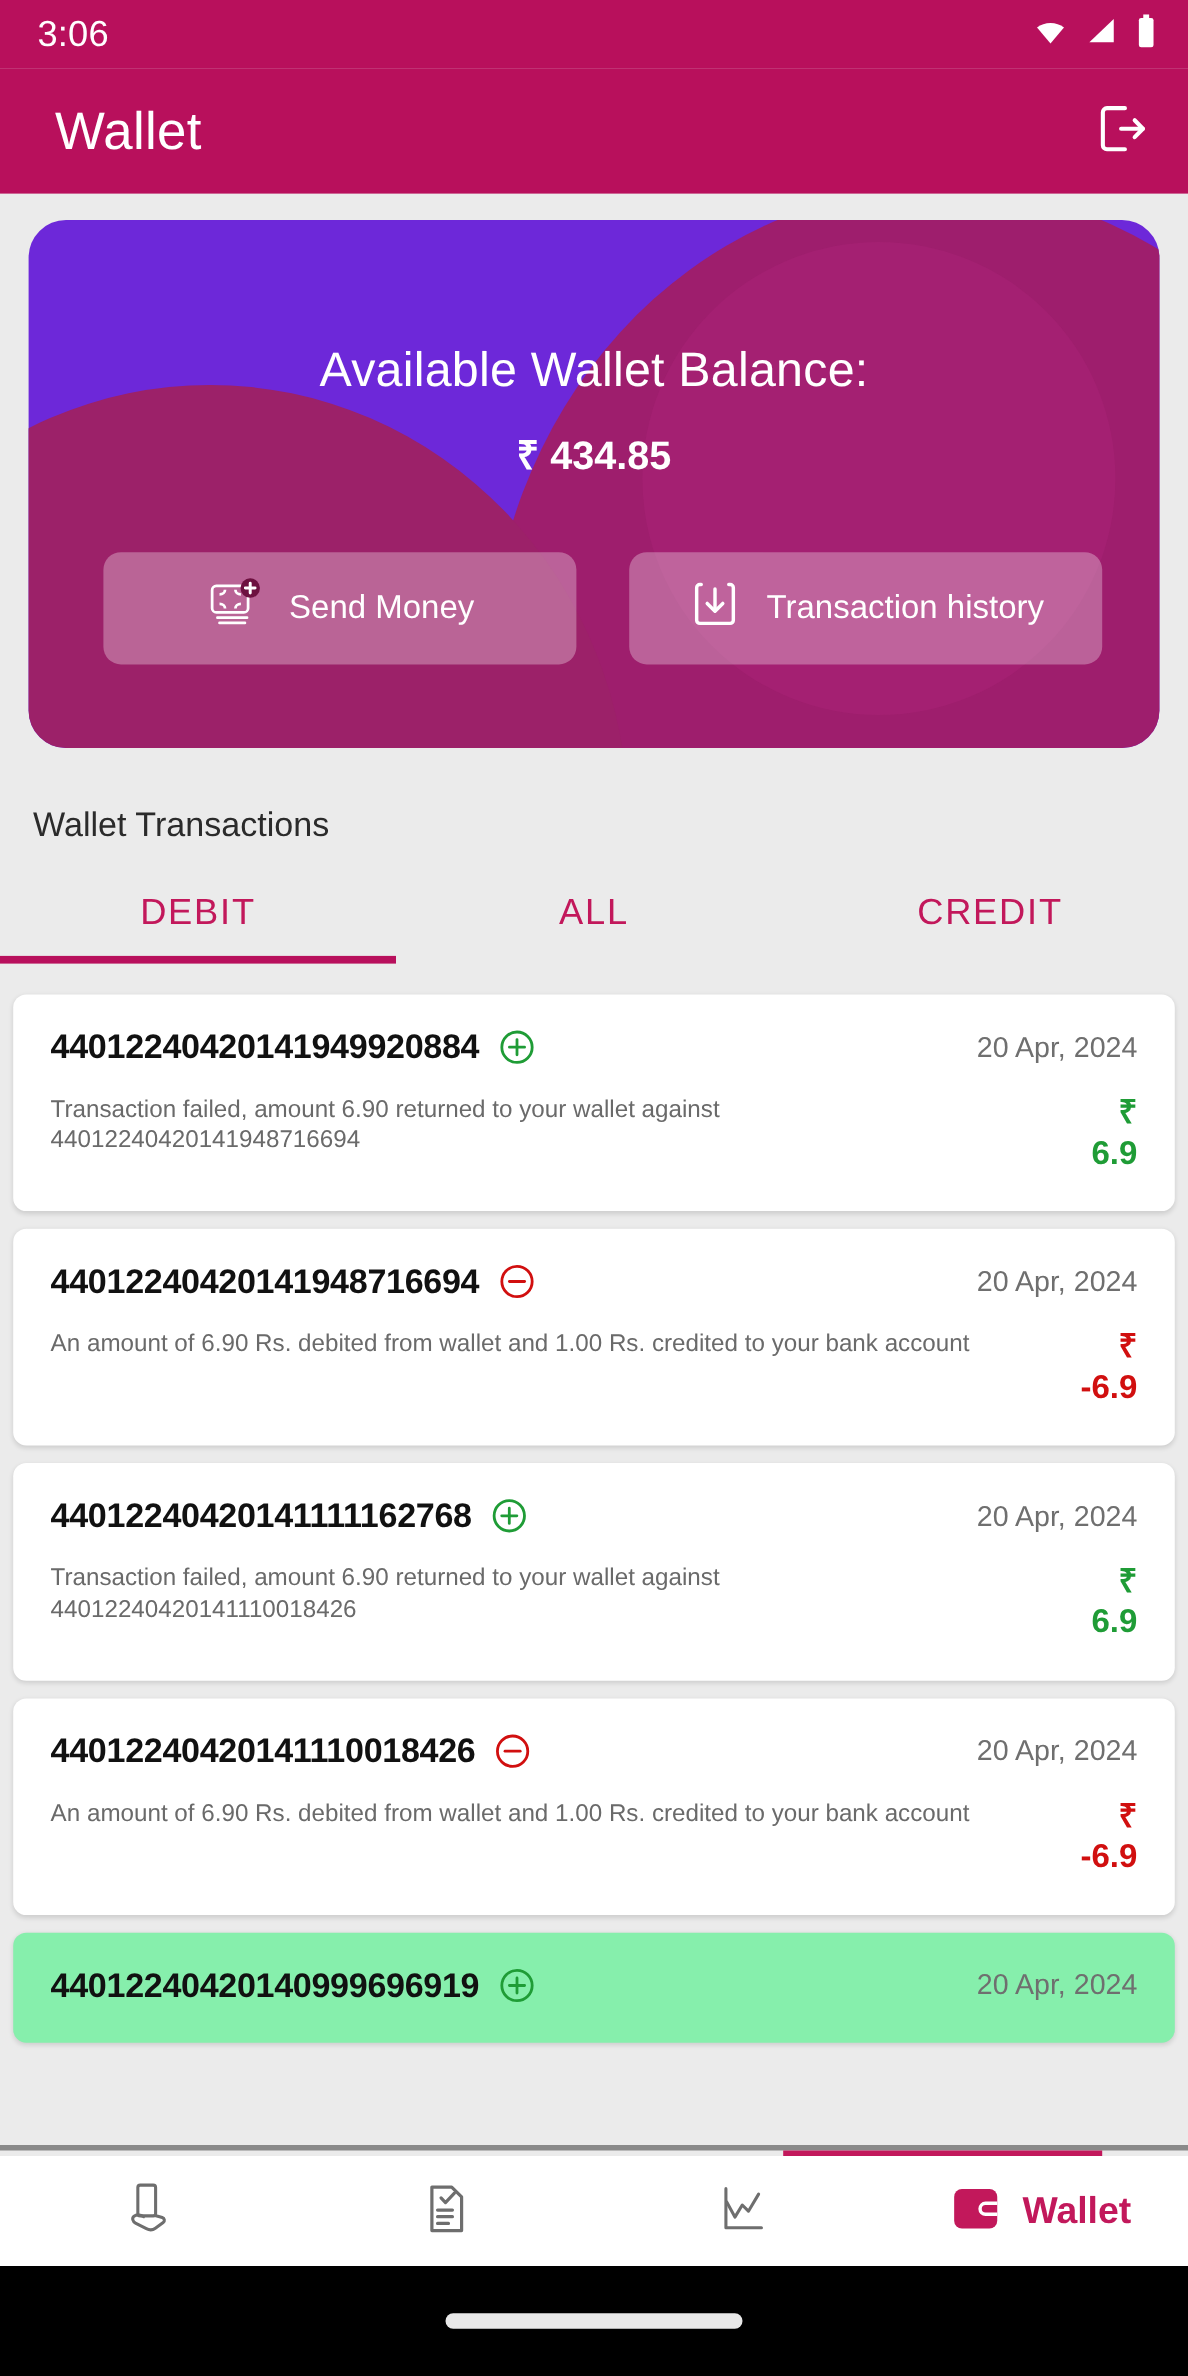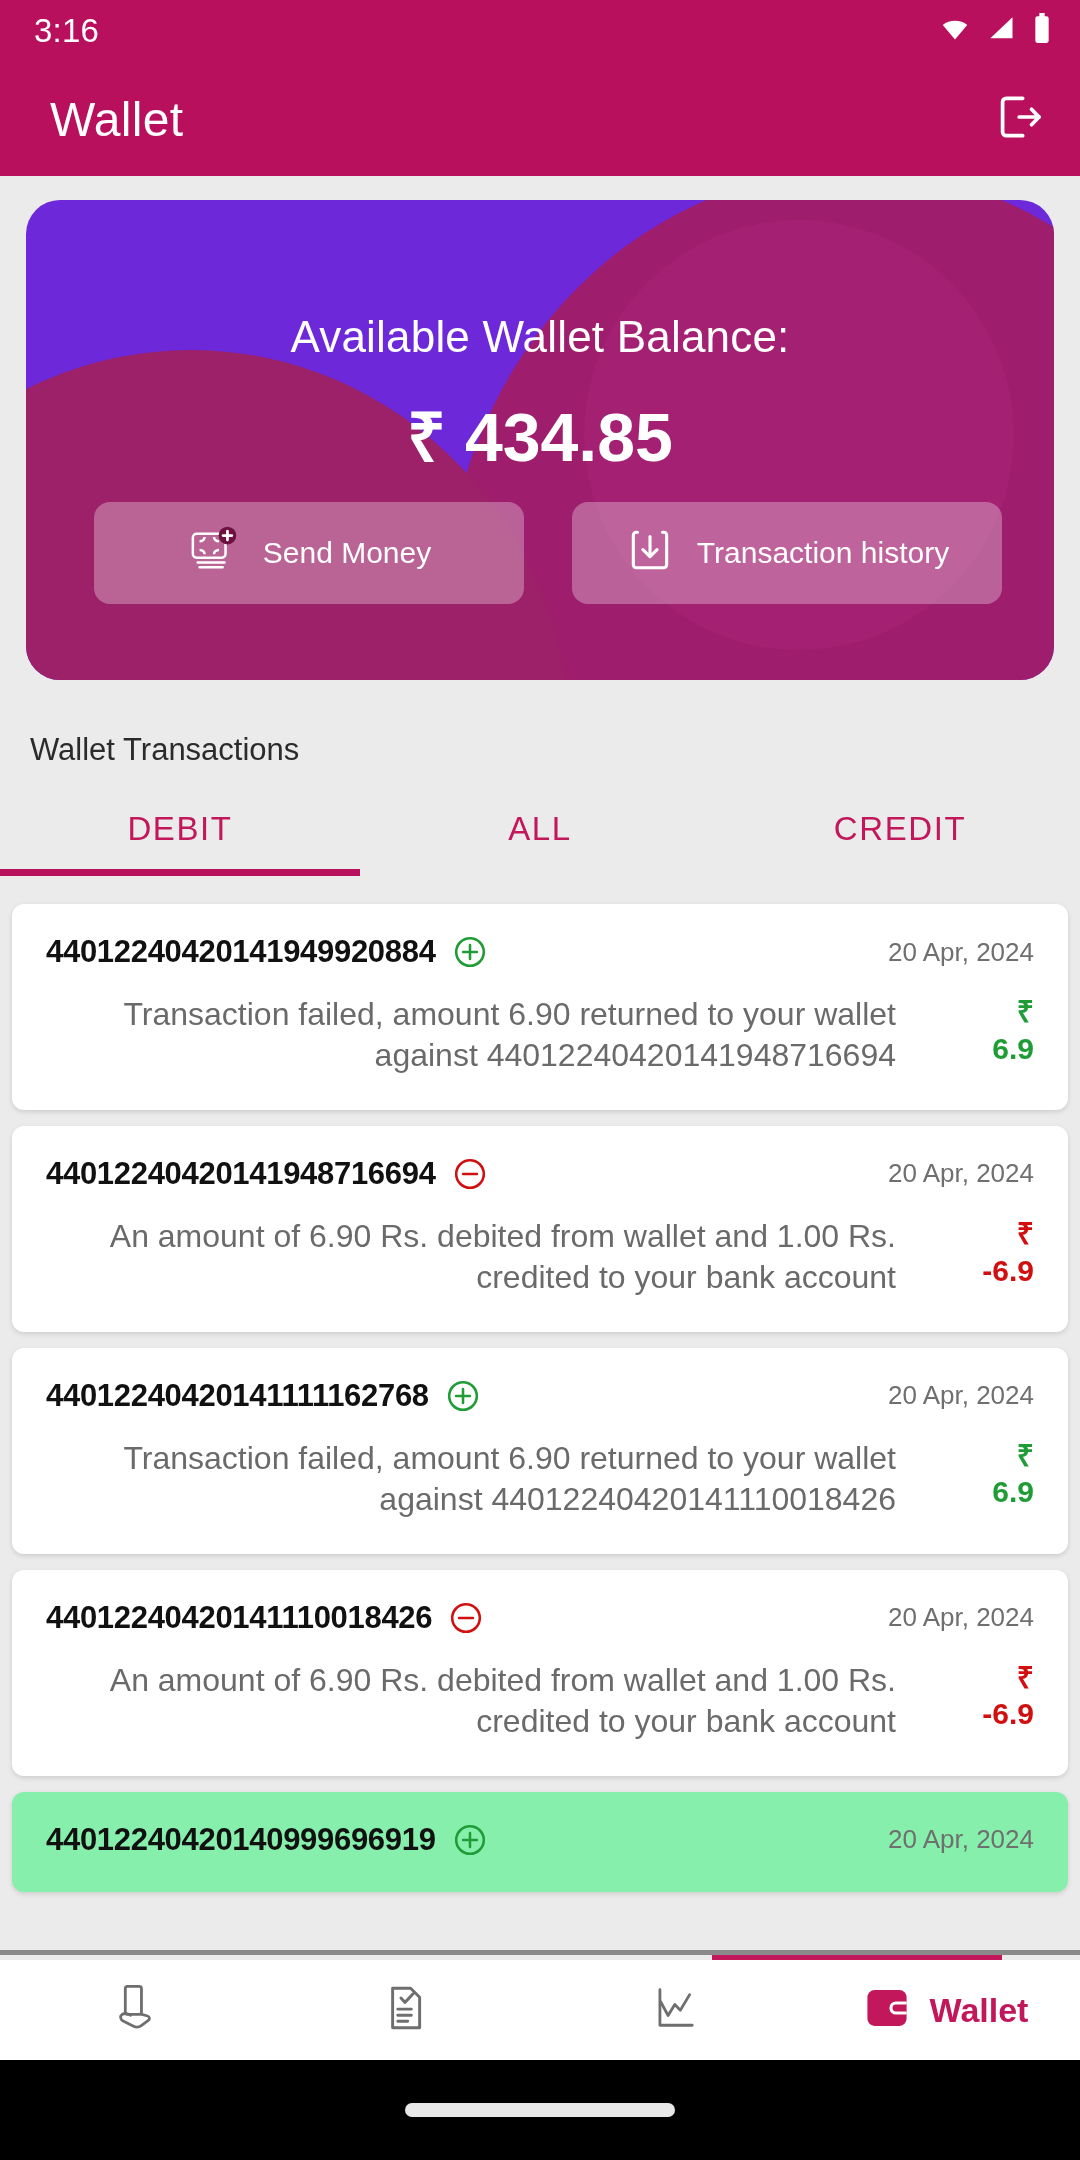--- a/index.html
+++ b/index.html
@@ -43,21 +43,21 @@
     width:820px; height:900px; right:-210px; top:-30px;
     background:#a11d67; opacity:.95;
   }
   .blob-c{
     width:430px; height:430px; right:40px; top:20px;
     background:#b0247a; opacity:.35;
   }
   .card-inner{ position:relative; z-index:3; height:100%;
     display:flex; flex-direction:column; align-items:center; }
   .bal-label{ color:#fff; font-size:44px; margin-top:112px; letter-spacing:.2px;}
-  .bal-amount{ color:#fff; font-size:68px; font-weight:700; margin-top:26px; }
+  .bal-amount{ color:#fff; font-size:36px; font-weight:700; margin-top:26px; }
 
   .card-actions{
     position:absolute; left:16px; right:0; bottom:76px;
     display:flex; gap:48px; padding:0 52px; z-index:4;
   }
   .act-btn{
     flex:1; height:102px; border-radius:16px;
     background:rgba(255,255,255,.30);
     display:flex; align-items:center; justify-content:center; gap:22px;
     color:#fff; font-size:30px; cursor:pointer; border:none;
@@ -84,21 +84,21 @@
     background:#fff; border-radius:12px; margin-top:16px;
     padding:30px 34px 34px 34px;
     box-shadow:0 2px 5px rgba(0,0,0,.13);
   }
   .tx-card:first-child{ margin-top:14px; }
   .tx-top{ display:flex; align-items:center; }
   .tx-id{ font-size:31px; font-weight:700; color:#111; letter-spacing:-.3px;}
   .tx-type-icon{ margin-left:16px; display:flex; align-items:center;}
   .tx-date{ margin-left:auto; font-size:26px; color:#6f6f6f;}
   .tx-bottom{ display:flex; margin-top:24px; align-items:flex-start;}
-  .tx-desc{ flex:1; font-size:32px; color:#6a6a6a; line-height:1.28; padding-right:20px;text-align:right;}
+  .tx-desc{ flex:1; font-size:22px; color:#6a6a6a; line-height:1.28; padding-right:20px;}
   .tx-amt{ width:118px; text-align:right; font-size:30px; font-weight:700; line-height:1.22;}
   .tx-amt .cur{ display:block; }
   .credit{ color:#1f9c36; }
   .debit{ color:#d10f0f; }
 
   .tx-card-clipped{
     margin-top:16px; background:#86efac; border-radius:12px;
     padding:30px 34px 34px 34px; box-shadow:0 2px 5px rgba(0,0,0,.13);
   }
 
@@ -131,21 +131,21 @@
   .gesture-bar{
     position:absolute; left:0; right:0; bottom:0; height:100px;
     background:#000; display:flex; align-items:center; justify-content:center;
   }
   .gesture-pill{ width:270px; height:14px; border-radius:8px; background:#e8e8e8;}
 </style>
 </head>
 <body>
 
 <div class="status-bar">
-  <div class="status-time">3:16</div>
+  <div class="status-time">3:06</div>
   <div class="status-icons">
     <span>
       <svg width="34" height="28" viewBox="0 0 24 24">
           <path fill="#fff" d="M12 21 1.5 8.5C4.4 6.3 8.1 5 12 5s7.6 1.3 10.5 3.5L12 21z"></path>
         </svg>
     </span>
     <span>
       <svg width="32" height="28" viewBox="0 0 24 24">
           <path fill="#fff" d="M2 20h19V2L2 20z"></path>
         </svg>

